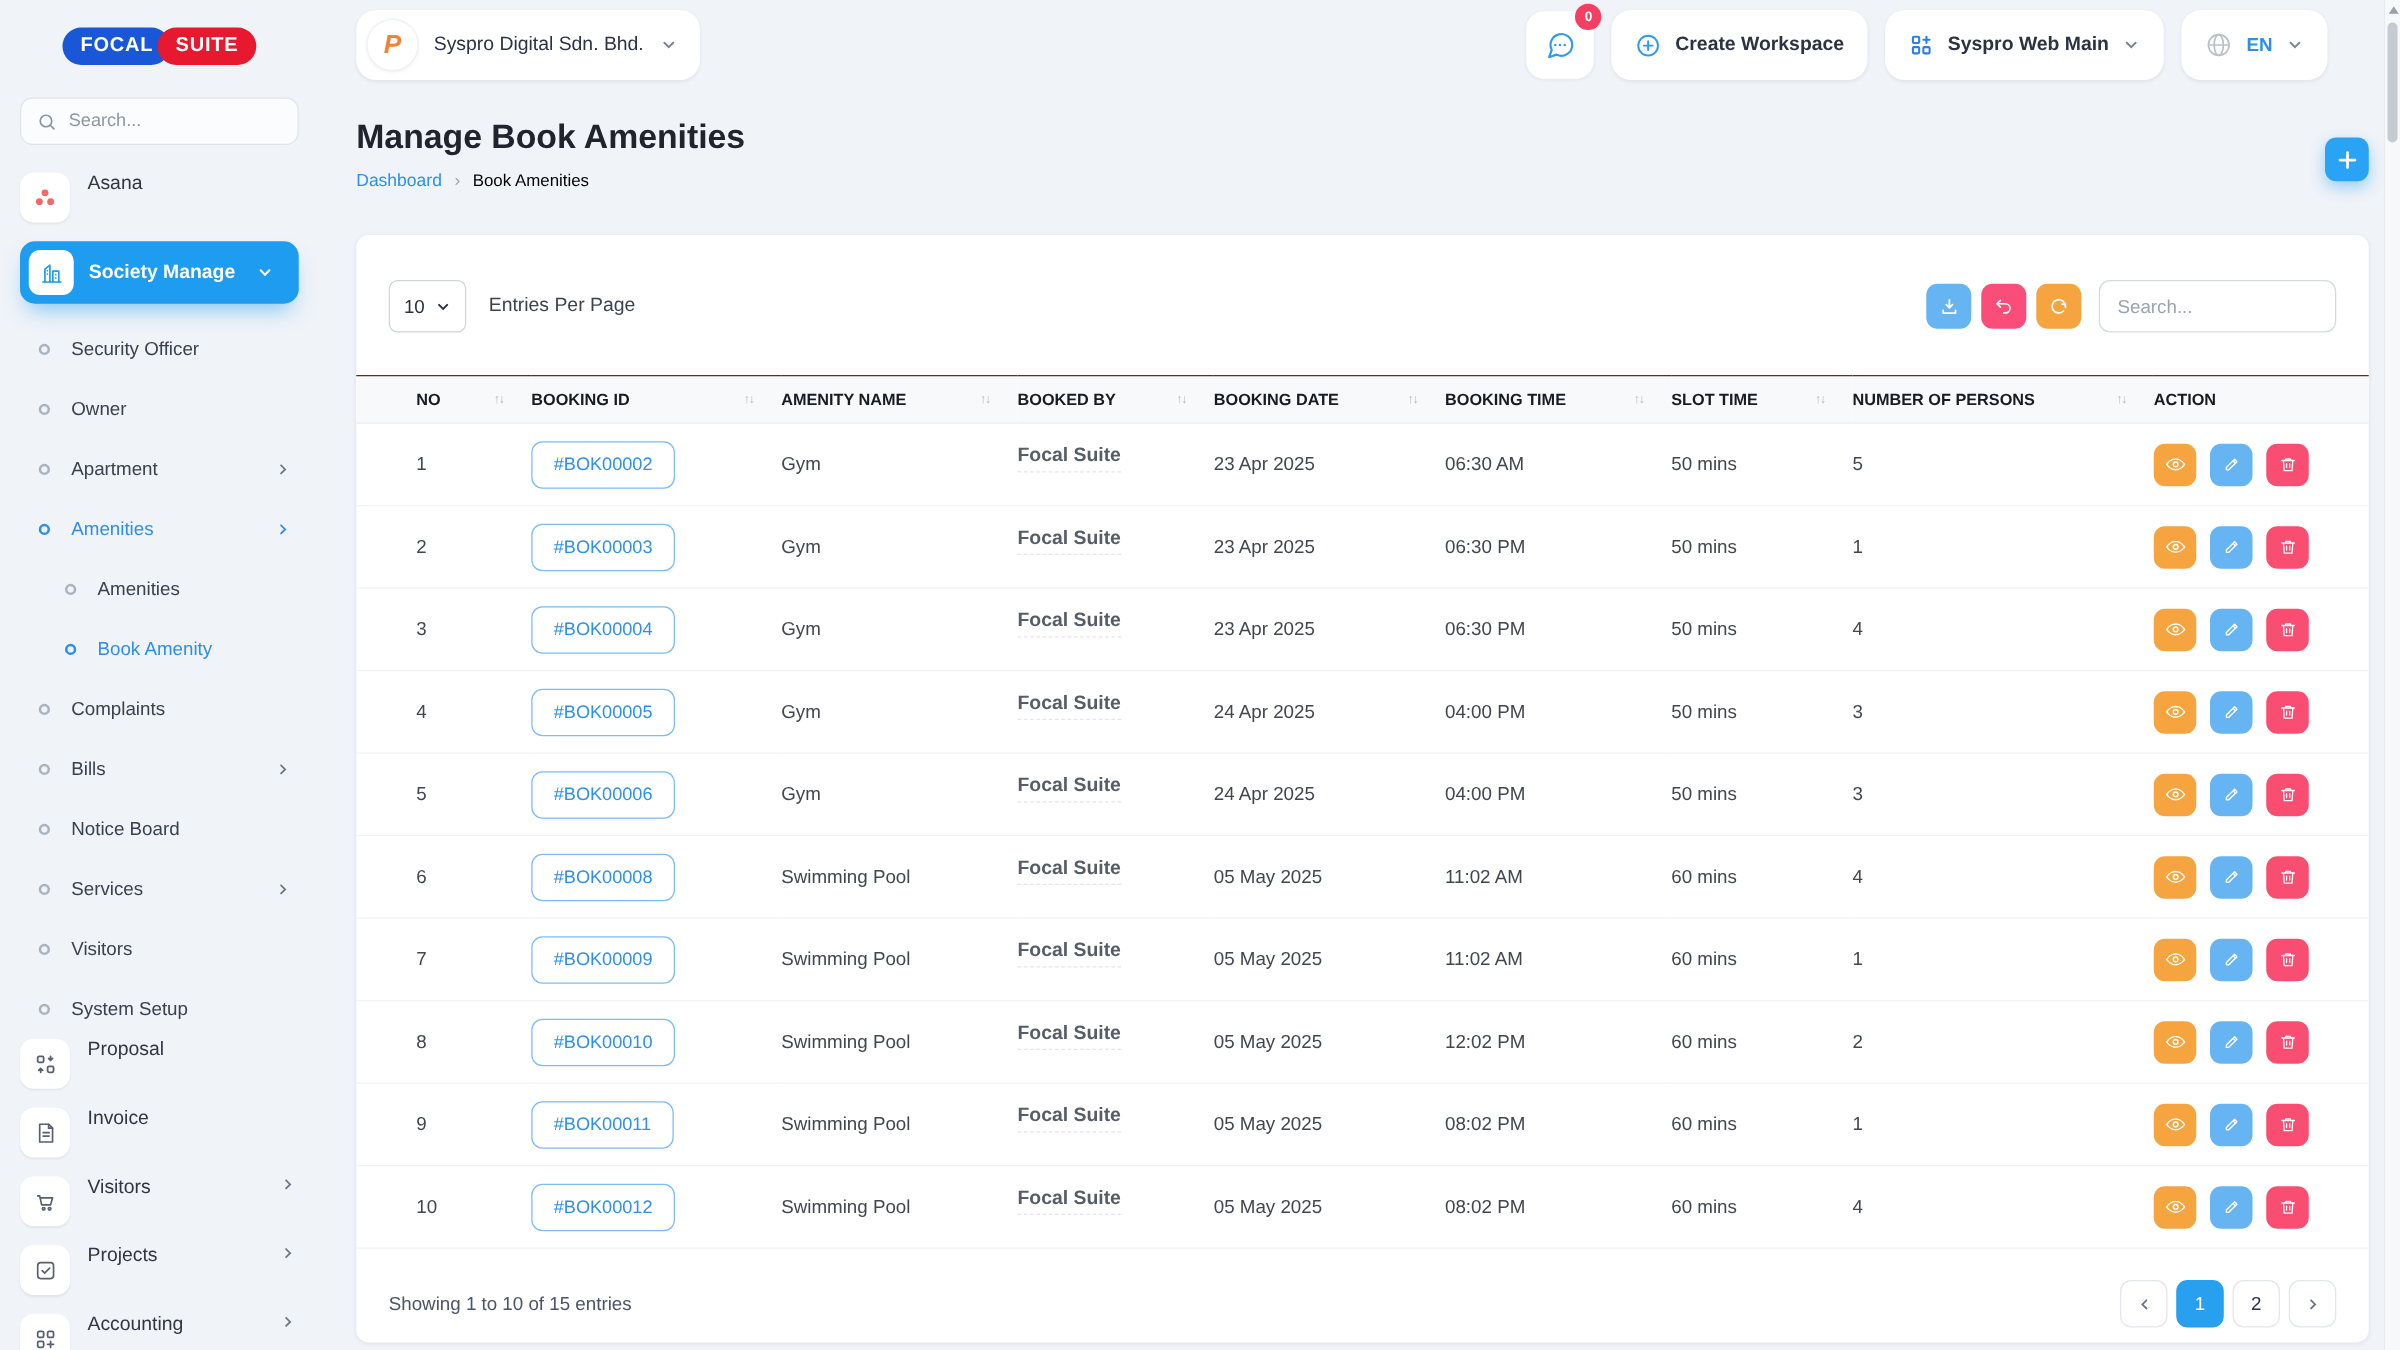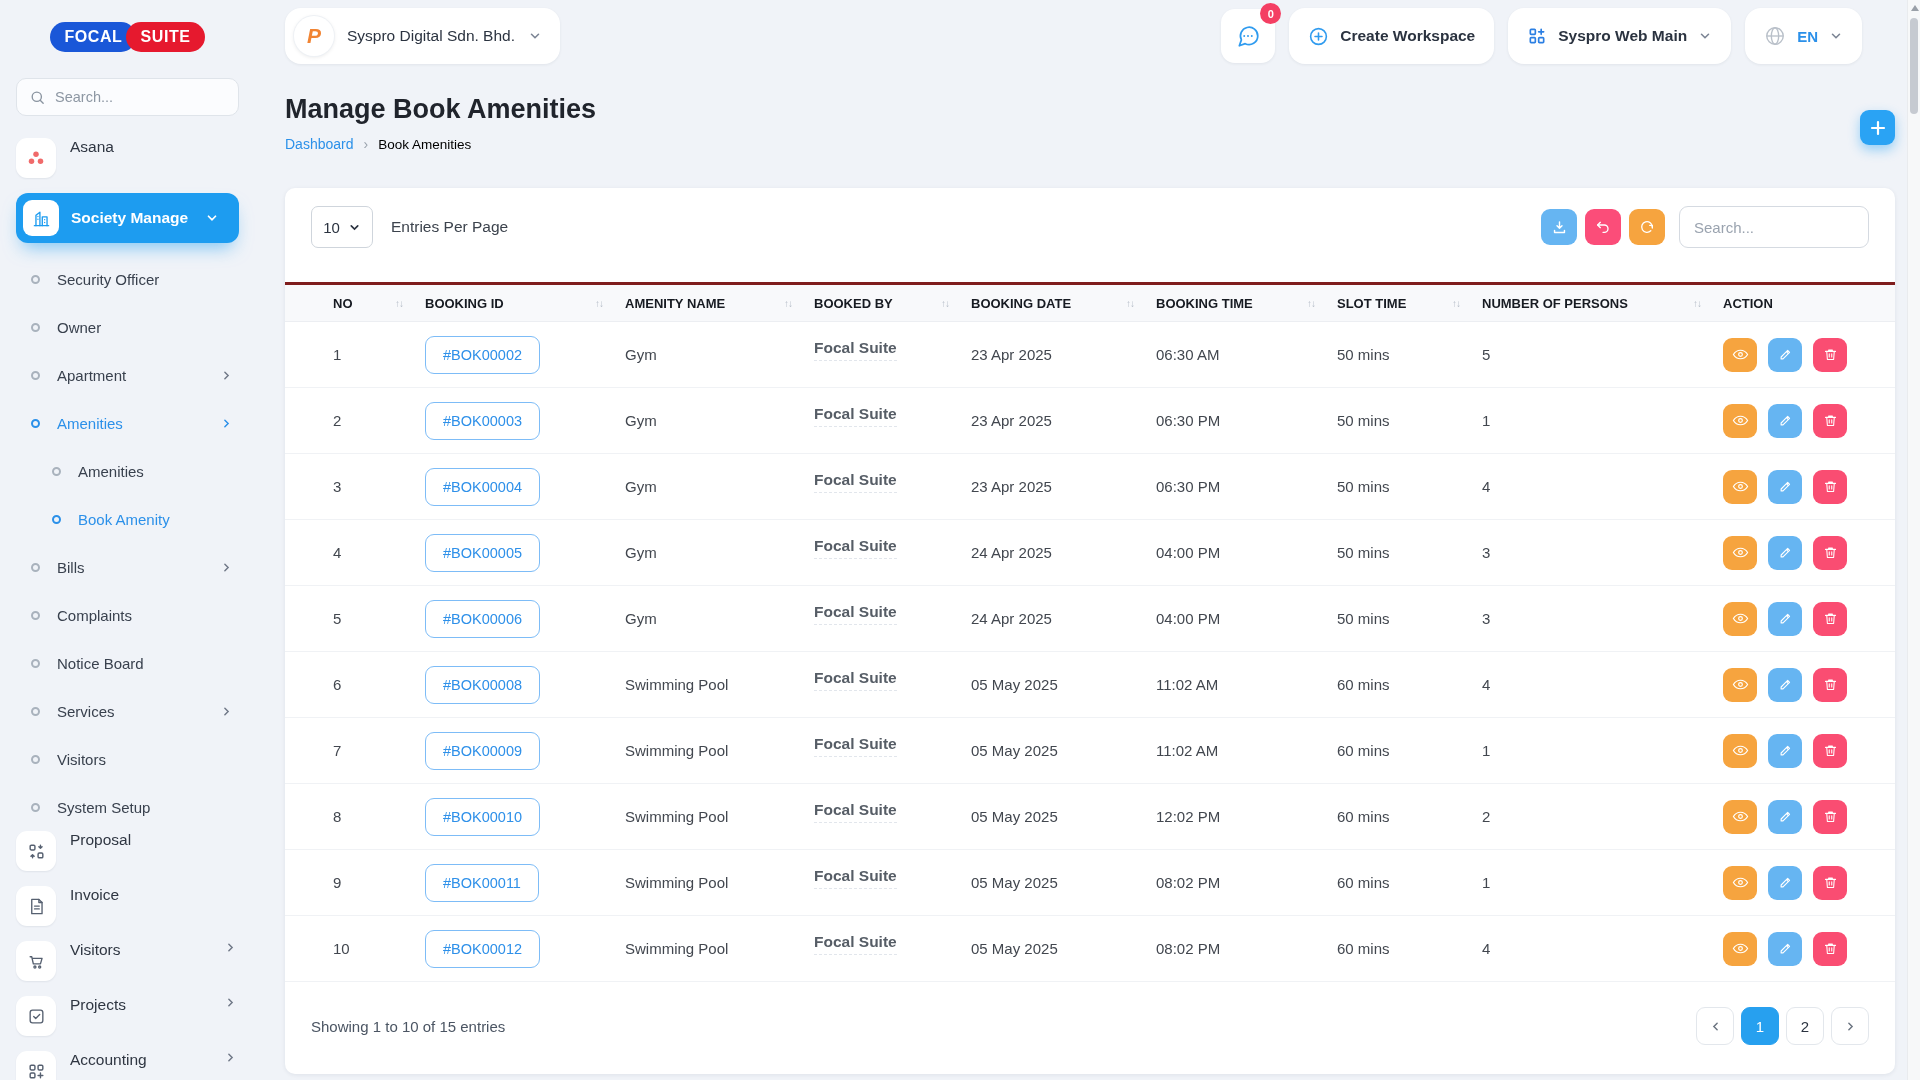--- a/index.html
+++ b/index.html
@@ -45,35 +45,35 @@
 
   
   .page-title { position:absolute; left:285px; top:94px; font-size:27px; font-weight:700; color:#20242c; }
   .breadcrumb { position:absolute; left:285px; top:136px; display:flex; align-items:center; gap:10px; }
   .bc-link { color:#2b90e9; font-size:14px; cursor:pointer; }
   .bc-sep { color:#9aa3ad; font-size:14px; }
   .bc-current { color:#000000; font-size:13.5px; }
   .add-btn { position:absolute; left:1860px; top:110px; width:35px; height:35px; background:#2aa3f4; border:none; border-radius:9px; display:flex; align-items:center; justify-content:center; box-shadow:0 5px 12px rgba(42,163,244,.45); cursor:pointer; }
 
   
-  .card { position:absolute; left:285px; top:188px; width:1610px; height:886px; background:#fff; border-radius:10px; box-shadow:0 1px 4px rgba(25,39,62,.08); padding-top:18px; }
+  .card { position:absolute; left:285px; top:188px; width:1610px; height:886px; background:#fff; border-radius:10px; box-shadow:0 1px 4px rgba(25,39,62,.08); padding-top:36px; }
   .controls { display:flex; align-items:center; padding:0 26px; }
   .select { width:62px; height:42px; border:1px solid #cfd5dc; border-radius:7px; display:flex; align-items:center; justify-content:center; gap:8px; font-size:15px; color:#2b3340; cursor:pointer; background:#fff; }
   .entries-label { margin-left:18px; font-size:15.5px; color:#3c434d; }
   .controls-right { margin-left:auto; display:flex; align-items:center; }
   .tool-btn { width:36px; height:36px; border:none; border-radius:9px; display:flex; align-items:center; justify-content:center; margin-left:8px; cursor:pointer; }
   .tool-download { background:#66b5f2; }
   .tool-undo { background:#fb4d79; }
   .tool-refresh { background:#f6a43f; }
   .table-search { width:190px; height:42px; margin-left:14px; border:1px solid #d5dae1; border-radius:9px; padding:0 14px; font-size:15px; color:#4b5563; outline:none; font-family:inherit; }
   .table-search::placeholder { color:#9aa3af; }
 
   table { width:100%; border-collapse:collapse; table-layout:fixed; margin-top:34px; }
   col.c1{width:140px} col.c2{width:200px} col.c3{width:189px} col.c4{width:157px} col.c5{width:185px} col.c6{width:181px} col.c7{width:145px} col.c8{width:241px}
-  thead th { height:38px; background:#f8f9fb; border-top:3px solid #7f1d1d; border-bottom:1px solid #eceef2; font-size:13px; font-weight:700; color:#171b22; text-align:left; padding:0; cursor:pointer; }
+  thead th { height:38px; background:#f8f9fb; border-top:1px solid #7f1d1d; border-bottom:1px solid #eceef2; font-size:13px; font-weight:700; color:#171b22; text-align:left; padding:0; cursor:pointer; }
   th:first-child .th-inner, td:first-child { padding-left:48px; }
   .th-inner { display:flex; align-items:center; }
   .sort { margin-left:auto; margin-right:22px; font-size:10px; color:#b4bcc6; letter-spacing:-1px; font-weight:400; }
   tbody td { height:66px; border-bottom:1px solid #f0f2f5; font-size:15px; color:#42474f; padding:0; }
   .badge-id { display:inline-block; border:1px solid #7dbcf7; color:#2e90e9; border-radius:9px; padding:10px 17px; font-size:14.5px; background:#fff; }
   .booked-by { display:inline-block; font-weight:600; color:#565d66; font-size:15.5px; transform:translateY(-5px); border-bottom:1px dashed #e2e6ec; padding-bottom:3px; }
   .act { width:34px; height:34px; border:none; border-radius:9px; display:inline-flex; align-items:center; justify-content:center; margin-right:7px; cursor:pointer; vertical-align:middle; }
   .act-view { background:#f6a43f; } .act-edit { background:#66b5f2; } .act-del { background:#fa4d72; }
 
   .footerbar { display:flex; align-items:center; padding:0 26px; margin-top:25px; }
@@ -167,30 +167,30 @@
       <div class="sub-item nested">
         <span class="bullet"></span>
         <span>Amenities</span>
       </div>
       <div class="sub-item nested active">
         <span class="bullet"></span>
         <span>Book Amenity</span>
       </div>
       <div class="sub-item">
         <span class="bullet"></span>
+        <span>Complaints</span>
+      </div>
+      <div class="sub-item">
+        <span class="bullet"></span>
         <span>Bills</span>
         <span class="chev-r">
             <svg width="13" height="13" viewBox="0 0 16 16" fill="none" stroke="currentColor" stroke-width="1.8" stroke-linecap="round">
               <path d="M6 4l4 4-4 4"></path>
             </svg>
           </span>
-      </div>
-      <div class="sub-item">
-        <span class="bullet"></span>
-        <span>Complaints</span>
       </div>
       <div class="sub-item">
         <span class="bullet"></span>
         <span>Notice Board</span>
       </div>
       <div class="sub-item">
         <span class="bullet"></span>
         <span>Services</span>
         <span class="chev-r">
             <svg width="13" height="13" viewBox="0 0 16 16" fill="none" stroke="currentColor" stroke-width="1.8" stroke-linecap="round">

